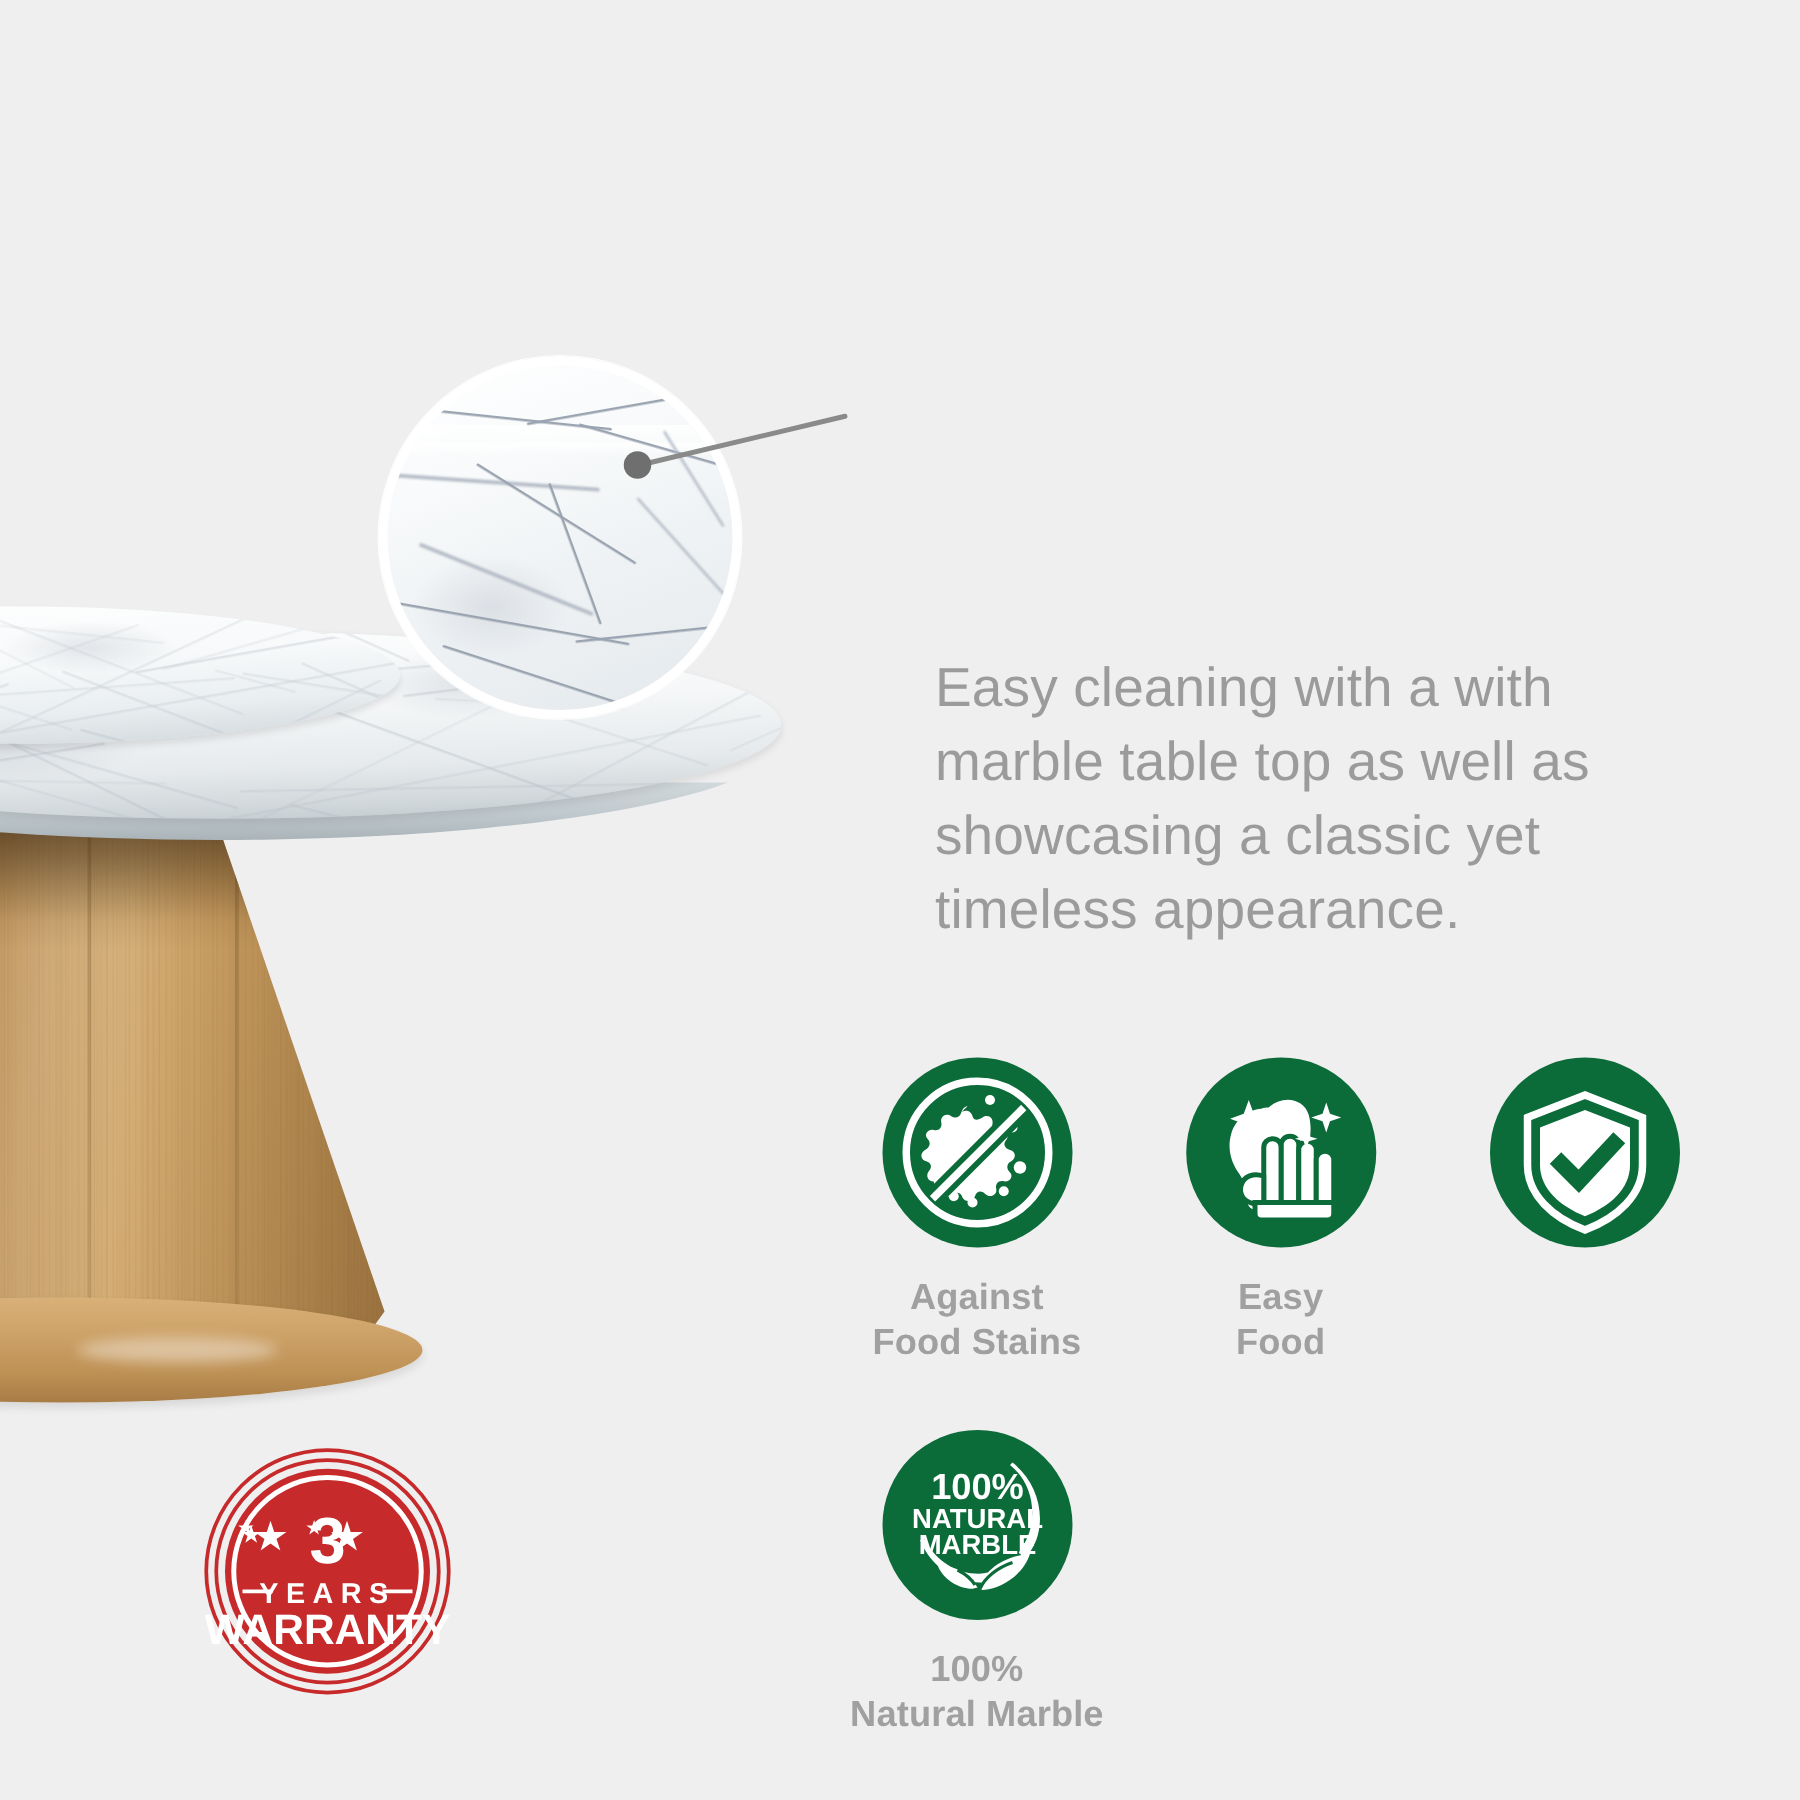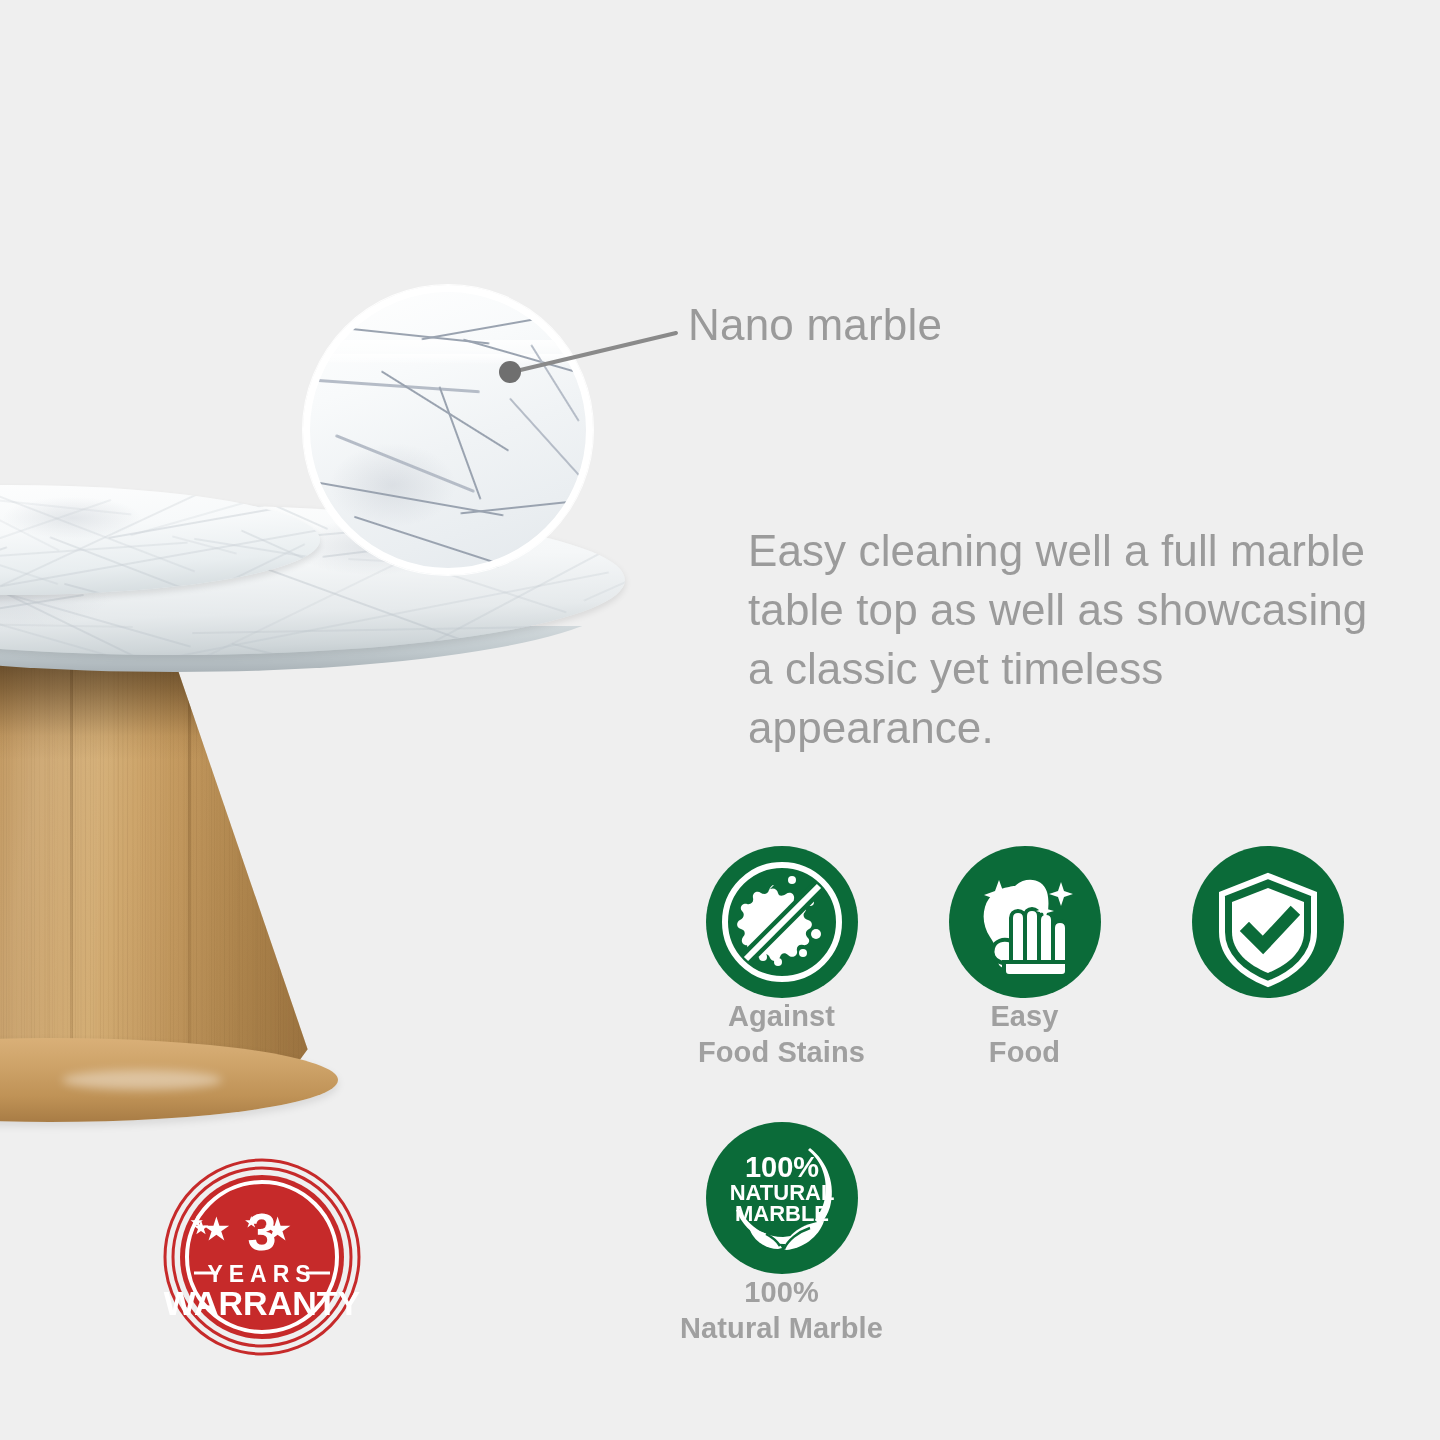--- a/index.html
+++ b/index.html
@@ -112,21 +112,21 @@
   }
 
   .features{position:absolute;left:660px;top:846px;width:730px;}
   .frow{display:flex;}
   .fitem{width:243px;display:flex;flex-direction:column;align-items:center;}
   .circle{
     width:152px;height:152px;border-radius:50%;
     display:flex;align-items:center;justify-content:center;
   }
   .flabel{
-    text-align:center;font-size:29px;line-height:36px;
+    margin-top:22px;text-align:center;font-size:29px;line-height:36px;
     color:#a0a0a0;font-weight:600;letter-spacing:.1px;white-space:pre-line;
   }
   .features .frow.second{margin-top:52px;}
 
   
   .warranty{position:absolute;left:162px;top:1157px;width:200px;height:200px;}
 </style>
 </head>
 <body>
 
@@ -325,23 +325,22 @@
     <span class="m2" style="left:180px;top:150px;width:120px;height:2px;transform:rotate(48deg);"></span>
     <span class="m" style="left:40px;top:250px;width:170px;height:2px;transform:rotate(18deg);"></span>
     <span class="m2" style="left:200px;top:90px;width:90px;height:2px;transform:rotate(58deg);"></span>
   </div>
 
   <svg class="leader" viewBox="0 0 230 100">
     <line x1="32" y1="72" x2="196" y2="33" stroke="#8a8a8a" stroke-width="4" stroke-linecap="round"></line>
     <circle cx="30" cy="72" r="11" fill="#6f6f6f"></circle>
   </svg>
 
-  <div class="callout-label">Nano marble</div>
-
-  <div class="desc">Easy cleaning well a full marble table top as well as showcasing a classic yet timeless appearance.</div>
+
+  <div class="desc">Easy cleaning with a with marble table top as well as showcasing a classic yet timeless appearance.</div>
 
   <div class="features">
 
     <div class="frow">
 
       <div class="fitem">
         <div class="circle" style="background:#0b6b39">
           <svg width="152" height="152" viewBox="0 0 152 152">
             <circle cx="76" cy="76" r="57" fill="none" stroke="#fff" stroke-width="6"></circle>
             <g fill="#fff">

